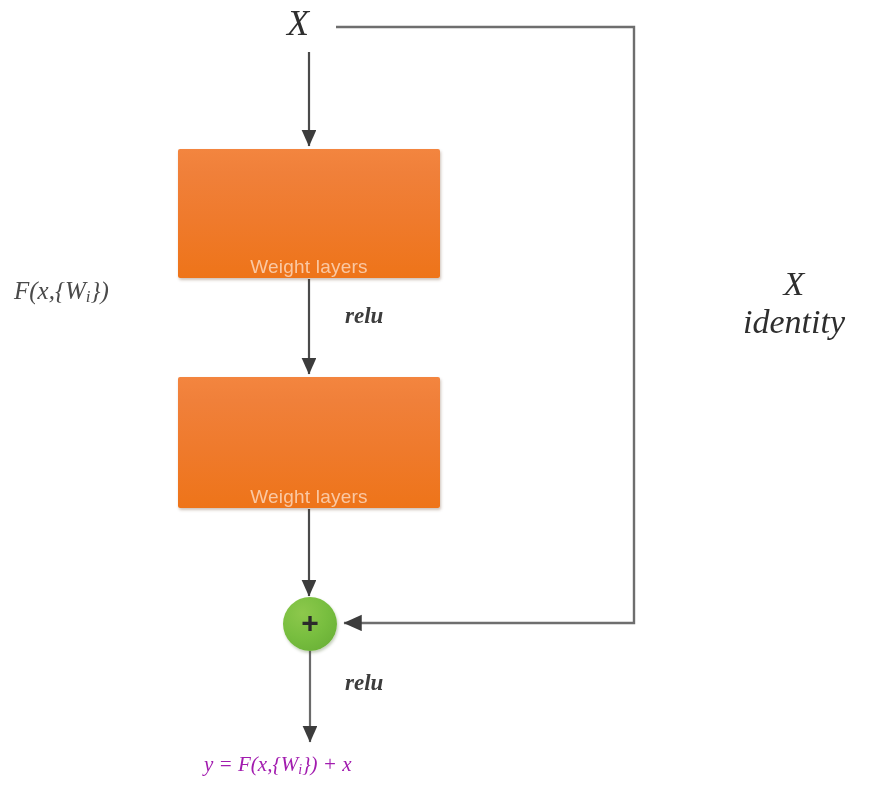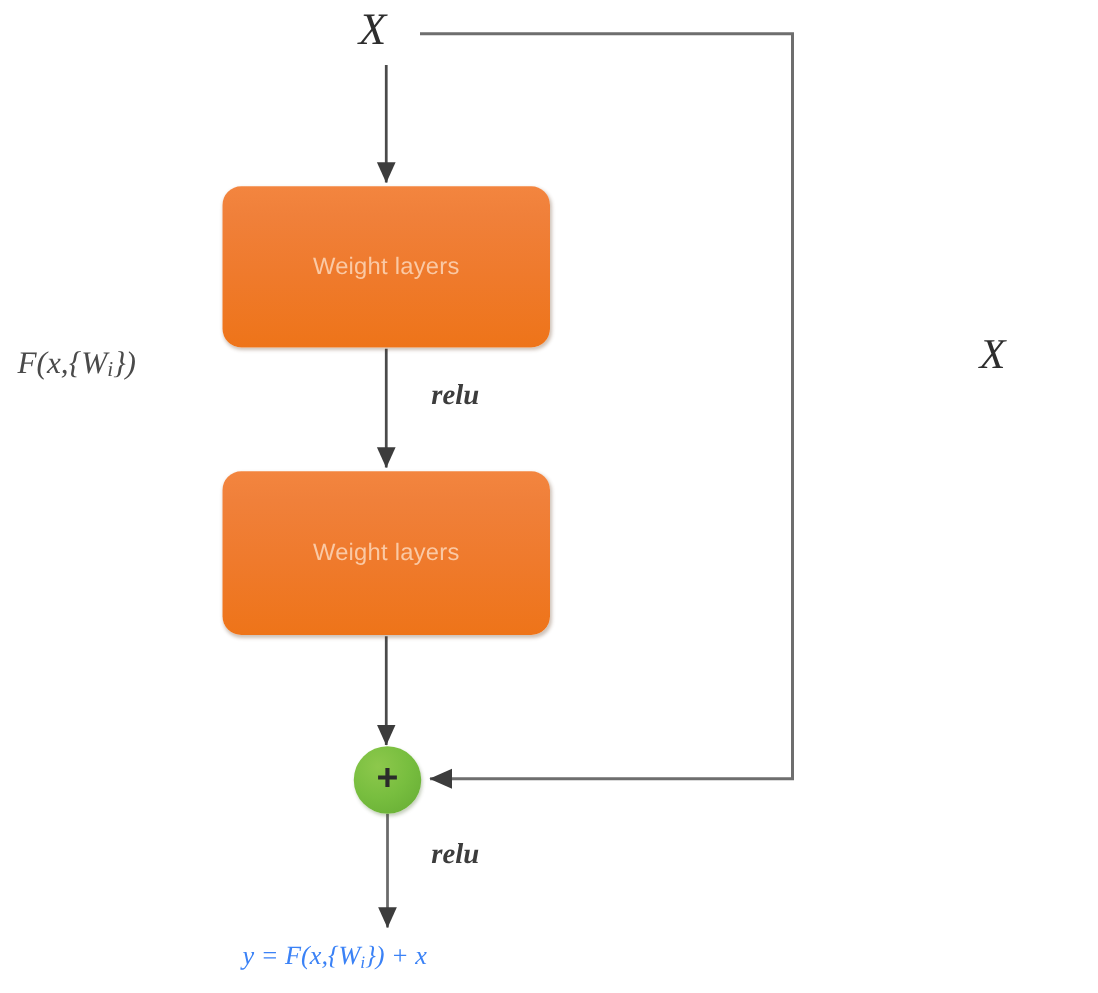--- a/index.html
+++ b/index.html
@@ -21,25 +21,25 @@
   }
   svg#wires {
     position: absolute;
     left: 0;
     top: 0;
     width: 878px;
     height: 794px;
   }
   .wl-box {
     position: absolute;
-    border-radius: 15px;
+    border-radius: 2px;
     background: linear-gradient(to bottom, #f3853f 0%, #f0803a 18%, #ef7a2c 55%, #ee7419 100%);
     box-shadow: 1px 2px 3px rgba(90,50,20,0.30);
     display: flex;
-    align-items: center;
+    align-items: flex-end;
     justify-content: center;
   }
   .wl-box .wl-label {
     font-family: "Liberation Sans", sans-serif;
     font-size: 19px;
     color: #fbcfae;
     letter-spacing: 0.2px;
     opacity: 0.93;
     user-select: none;
   }
@@ -127,26 +127,26 @@
     display: block;
     font-size: 34px;
     line-height: 1.05;
   }
   #label-identity-block .idword {
     display: block;
     font-size: 34px;
     line-height: 1.15;
   }
   #label-output {
-    left: 194px;
+    left: 204px;
     top: 752px;
     font-size: 21px;
     font-style: italic;
     font-family: "Liberation Serif", serif;
-    color: #3b82f6;
+    color: #a21caf;
   }
   #label-output .sub { font-size: 14px; vertical-align: -3px; font-style: italic; }
 </style>
 </head>
 <body>
 
 <div id="diagram-root">
 
   <svg id="wires" viewBox="0 0 878 794" xmlns="http://www.w3.org/2000/svg">
     <defs>
@@ -181,17 +181,18 @@
   </div>
 
   <div id="plus-node">
     <span class="plus-glyph">+</span>
   </div>
 
   <div class="txt" id="label-relu-2">relu</div>
 
   <div id="label-identity-block">
     <span class="idx">X</span>
+    <span class="idword">identity</span>
   </div>
 
   <div class="txt" id="label-output"><span>y = F(x,{W</span><span class="sub">i</span><span>}) + x</span></div>
 
 </div>
 
 </body></html>

